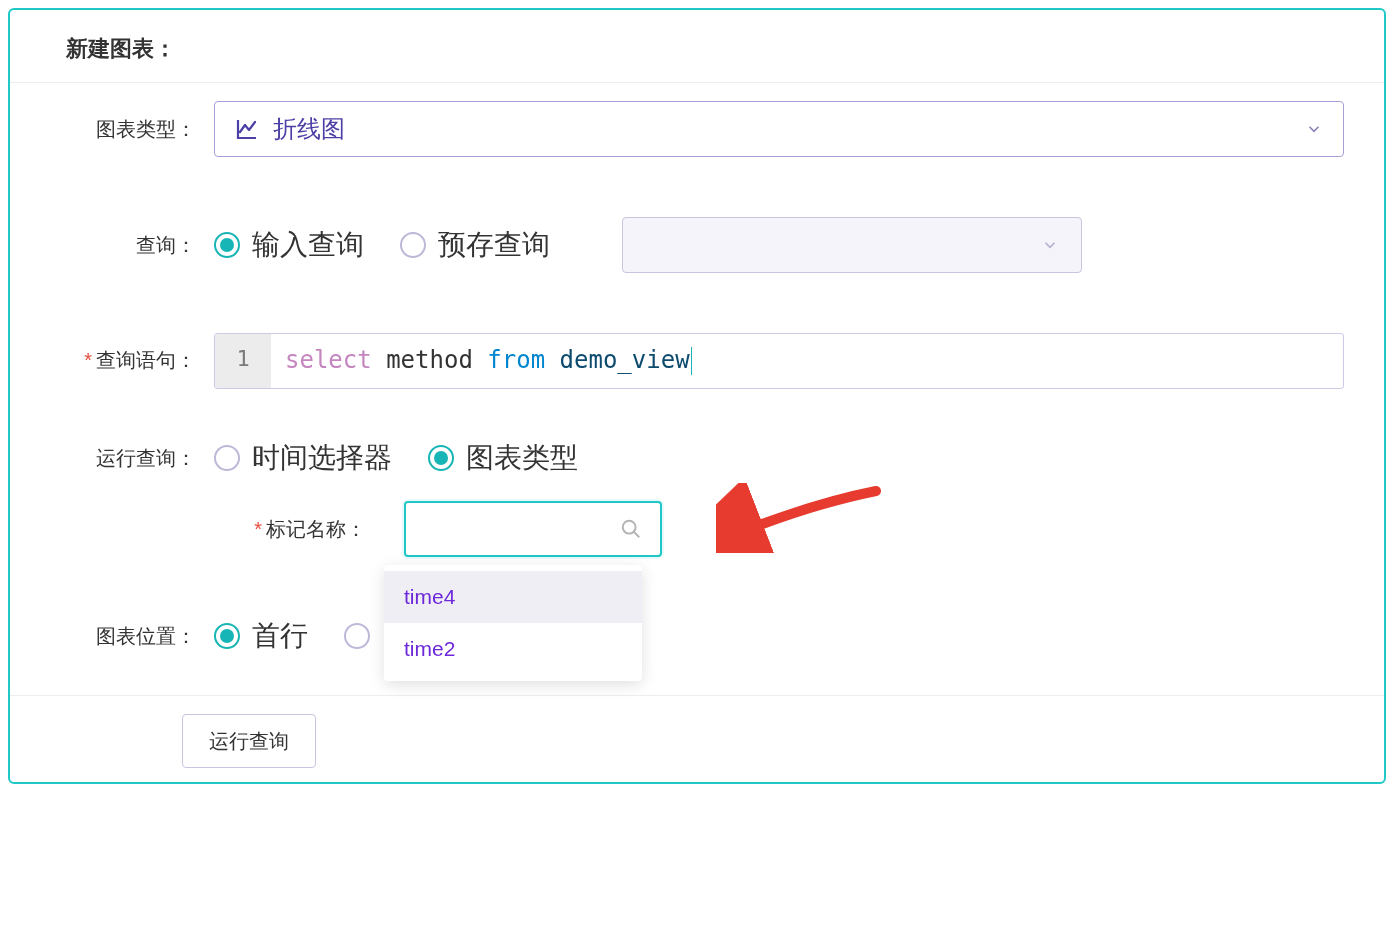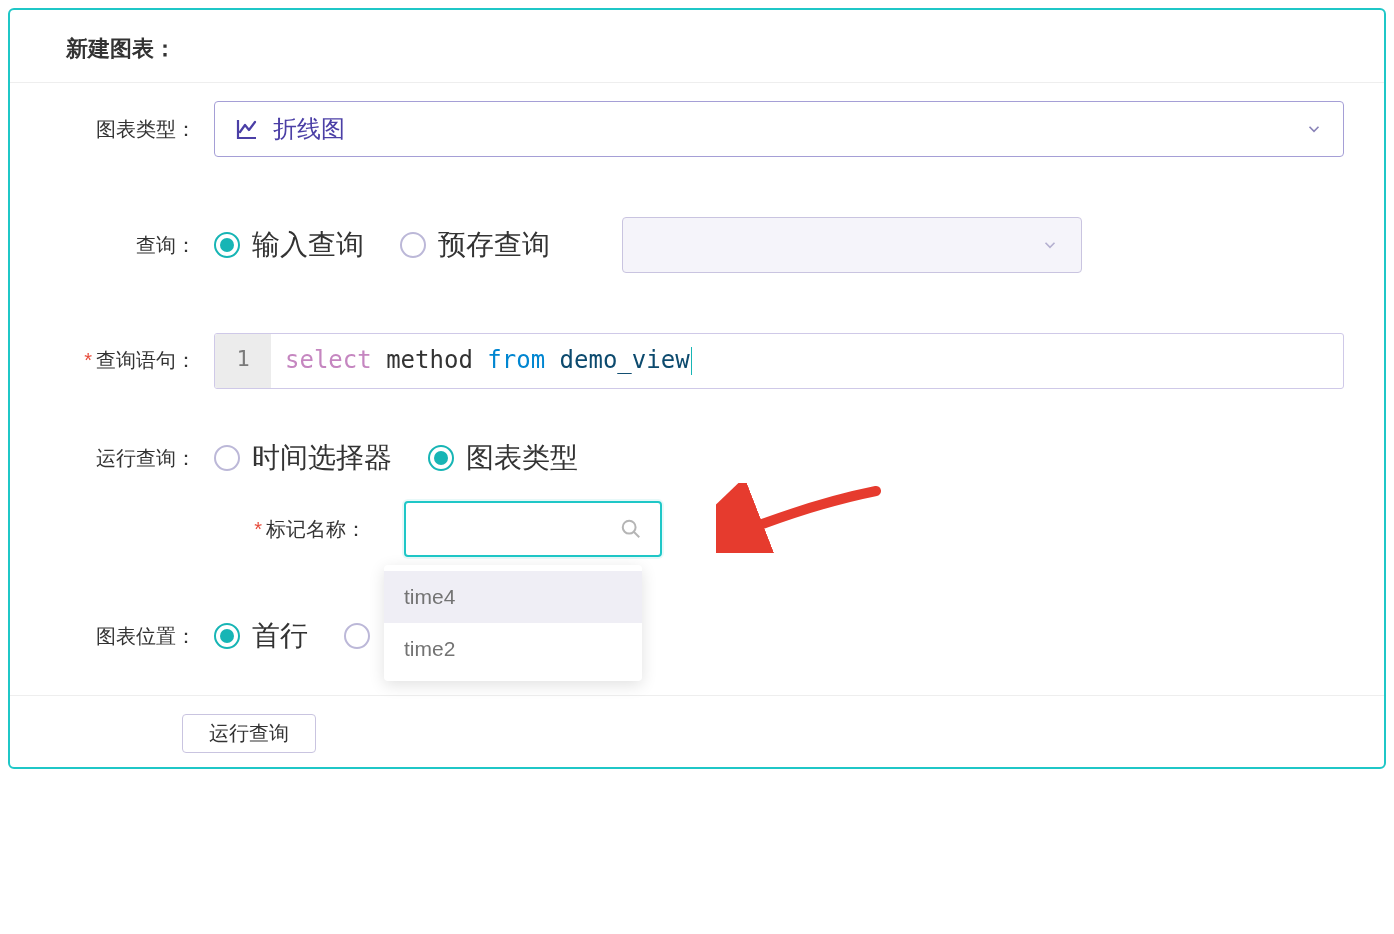--- a/index.html
+++ b/index.html
@@ -177,21 +177,21 @@
       width: 258px;
       background: #fff;
       border-radius: 4px;
       box-shadow: 0 4px 16px rgba(0,0,0,0.12);
       padding: 6px 0;
       z-index: 20;
     }
     .dropdown-item {
       padding: 14px 20px;
       font-size: 21px;
-      color: #737373;
+      color: #6d28d9;
       cursor: pointer;
     }
     .dropdown-item.hover { background: #efeef5; }
 
     .arrow-pointer {
       position: absolute;
       left: 650px;
       top: -18px;
       width: 180px;
       height: 70px;
@@ -210,21 +210,21 @@
       position: relative;
     }
 
     .footer {
       border-top: 1px solid #eee;
       padding: 18px 40px 14px 172px;
       display: flex;
       gap: 18px;
     }
     .btn {
-      height: 39px;
+      height: 54px;
       padding: 0 26px;
       border-radius: 4px;
       font-size: 20px;
       display: flex;
       align-items: center;
       justify-content: center;
       cursor: pointer;
       border: 1.5px solid #c9c4e0;
       background: #fff;
       color: #333;

